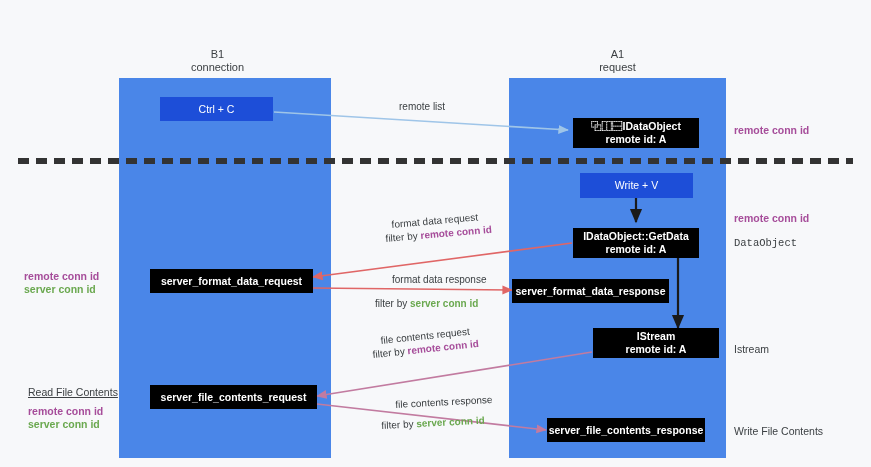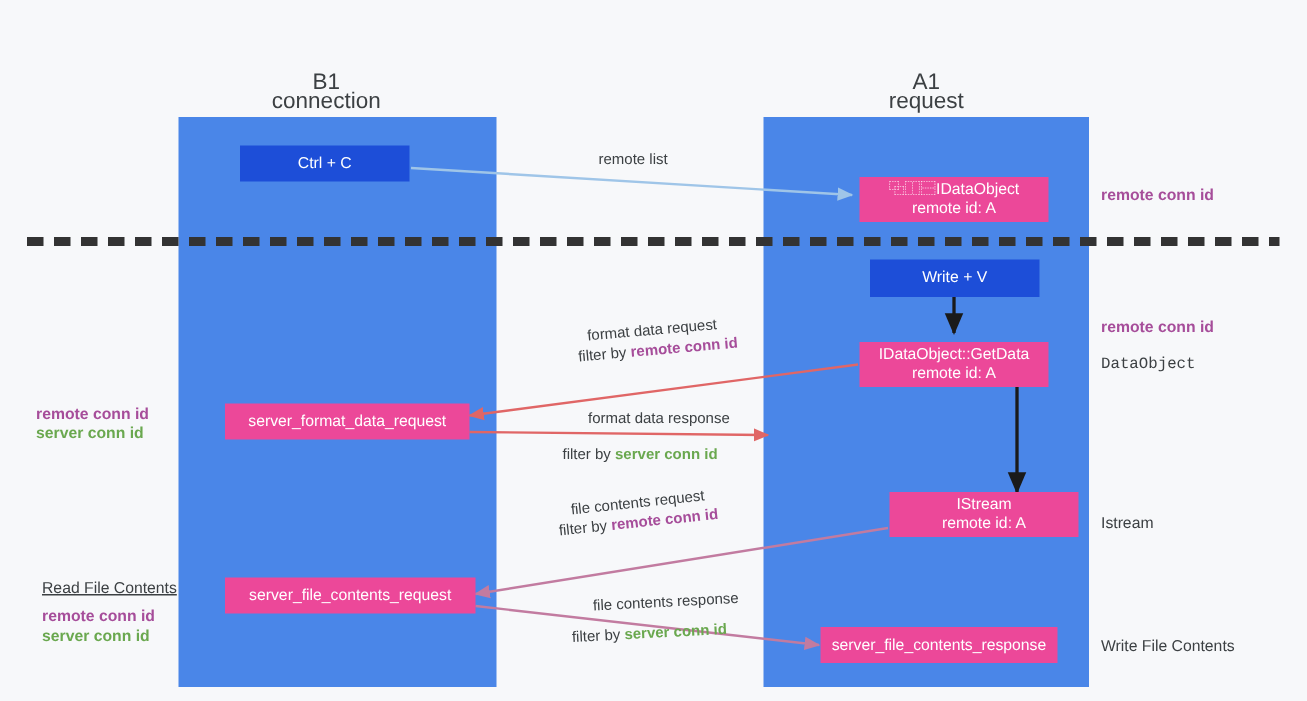--- a/index.html
+++ b/index.html
@@ -16,41 +16,41 @@
   
   .title{
     left:0;right:0;top:6px;
     text-align:center;
     font-size:14.5px;color:#3c4043;line-height:19px;
     white-space:pre-line;
   }
 
   
   .colhead{
-    font-size:15px;color:#3c4043;text-align:center;line-height:13px;
+    font-size:11px;color:#3c4043;text-align:center;line-height:13px;
     white-space:pre-line;
   }
 
   
   .lane{background:#4a86e8;}
 
   
   .node{
     box-sizing:border-box;
     display:flex;align-items:center;justify-content:center;
     text-align:center;
     color:#ffffff;
     font-size:10.5px;
     line-height:13px;
     white-space:pre-line;
     padding:2px 4px;
   }
   .node.green{background:#6aa84f;}
   .node.green.ctrlc{background:#1d4ed8;}
-  .node.orange{background:#ec4899;}
+  .node.orange{background:#000000;font-weight:bold;}
 
   
   .note{font-size:10.5px;line-height:14px;color:#3c4043;white-space:pre-line;}
   .note.purple{color:#a64d9a;font-weight:bold;}
   .note.greenid{color:#6aa84f;font-weight:bold;}
 
   
   .elabel{
     font-size:10px;color:#3c4043;line-height:14px;
     white-space:nowrap;
@@ -114,20 +114,21 @@
   <div class="abs node orange" style="left:150px;top:269px;width:163px;height:24px;">server_format_data_request</div>
 
   <div class="abs node orange" style="left:573px;top:118px;width:126px;height:30px;">⿻⿰⿱IDataObject
 remote id: A</div>
 
   <div class="abs node green ctrlc" style="left:580px;top:173px;width:113px;height:25px;">Write + V</div>
 
   <div class="abs node orange" style="left:573px;top:228px;width:126px;height:30px;">IDataObject::GetData
 remote id: A</div>
 
+  <div class="abs node orange" style="left:512px;top:279px;width:157px;height:24px;">server_format_data_response</div>
 
   <div class="abs node orange" style="left:593px;top:328px;width:126px;height:30px;">IStream
 remote id: A</div>
 
   <div class="abs node orange" style="left:547px;top:418px;width:158px;height:24px;">server_file_contents_response</div>
 
   <div class="abs elabel" style="left:399px;top:100px;">remote list</div>
 
   <div class="abs elabel" style="left:391px;top:218px;transform:rotate(-5deg);transform-origin:left top;">format data request</div>
   <div class="abs elabel" style="left:385px;top:232px;transform:rotate(-5deg);transform-origin:left top;"><span>filter by </span><span class="hl-purple">remote conn id</span></div>

